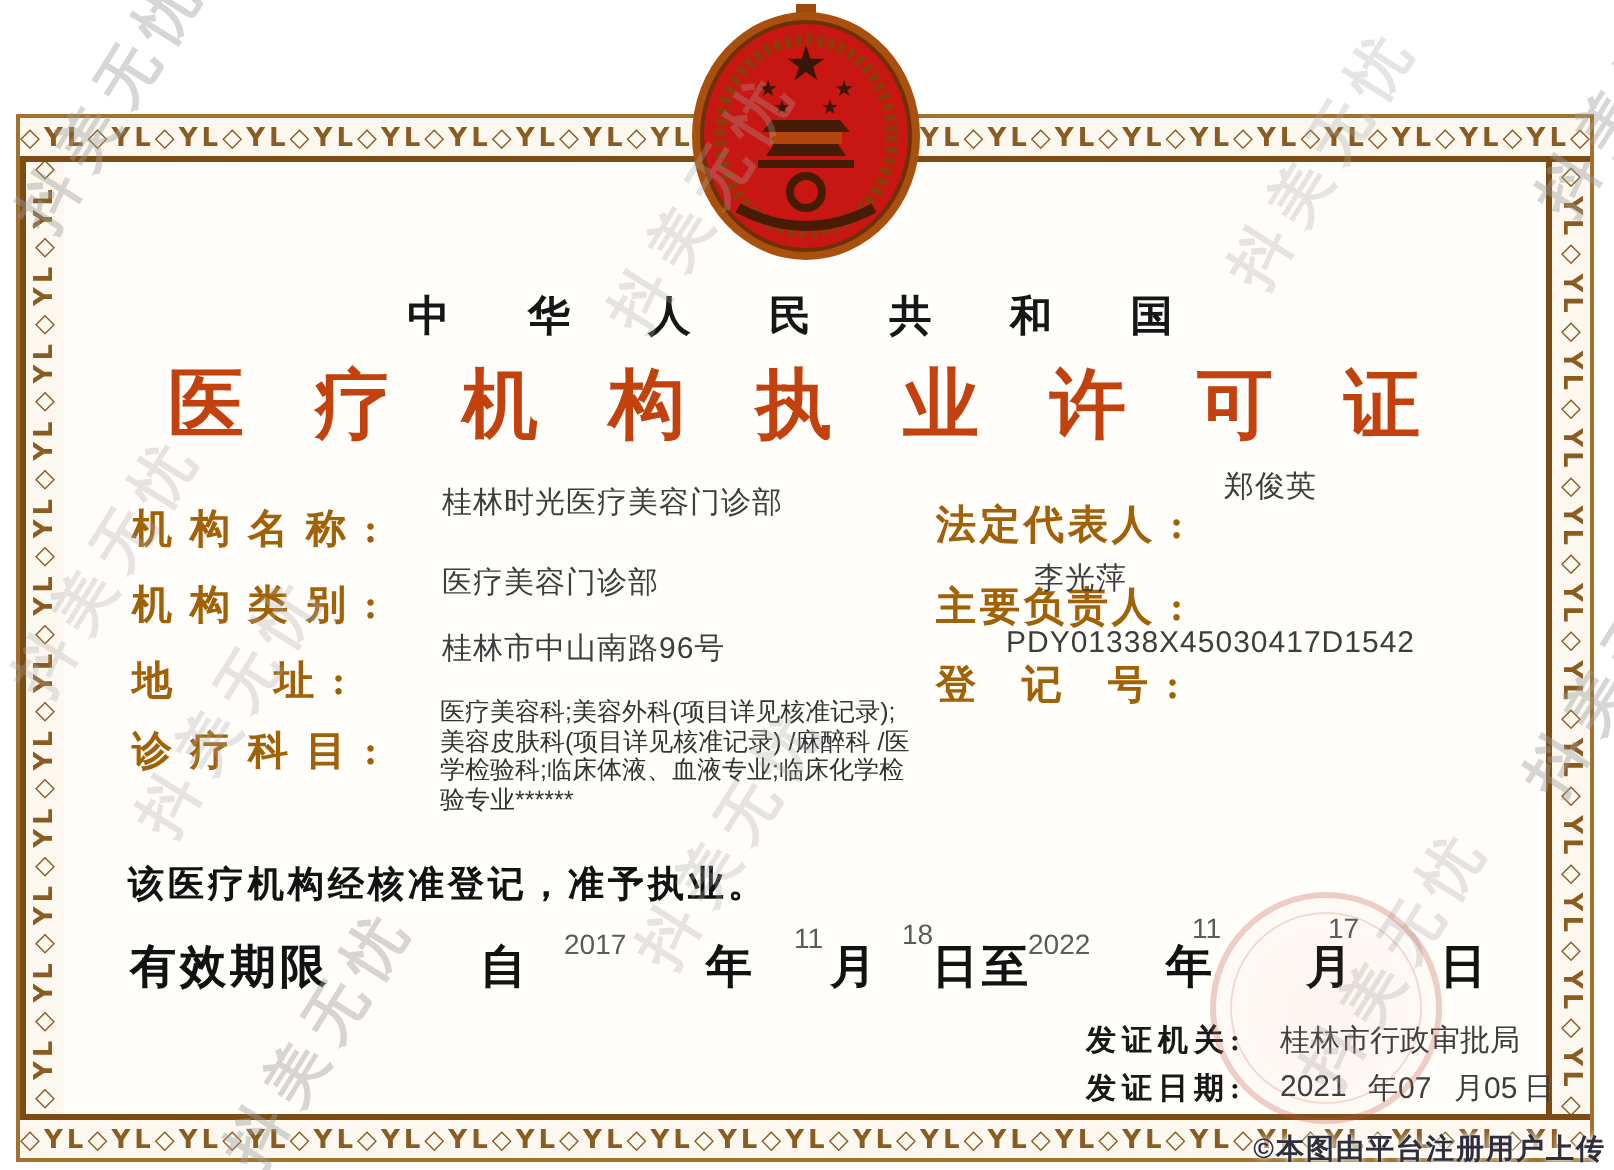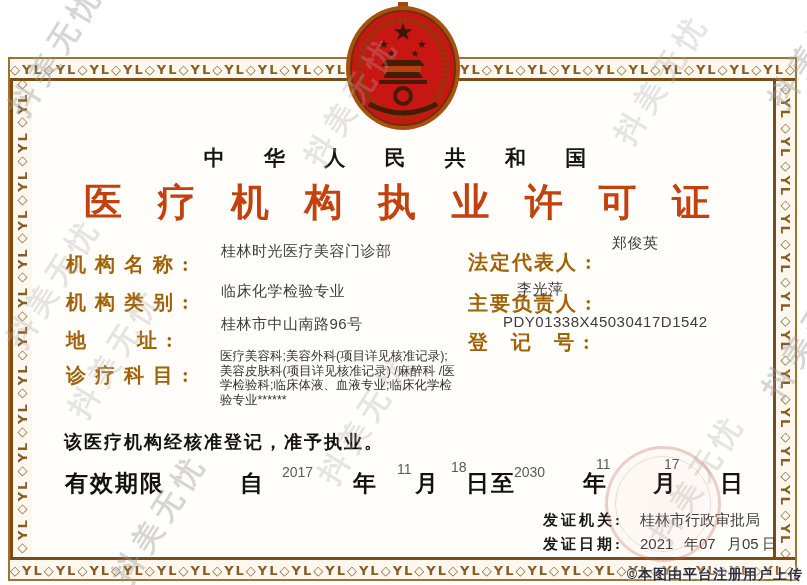--- a/index.html
+++ b/index.html
@@ -131,21 +131,21 @@
   </svg>
 </div>
 
 <div class="abs country">中 华 人 民 共 和 国</div>
 <div class="abs main-title">医 疗 机 构 执 业 许 可 证</div>
 
 <div class="abs flabel" style="left:66px;top:251px;">机 构 名 称 :</div>
 <div class="abs fval" style="left:221px;top:242px;">桂林时光医疗美容门诊部</div>
 
 <div class="abs flabel" style="left:66px;top:289px;">机 构 类 别 :</div>
-<div class="abs fval" style="left:221px;top:282px;">临床化学检验专业</div>
+<div class="abs fval" style="left:221px;top:282px;">医疗美容门诊部</div>
 
 <div class="abs flabel" style="left:66px;top:327px;">地       址 :</div>
 <div class="abs fval" style="left:221px;top:315px;">桂林市中山南路96号</div>
 
 <div class="abs flabel" style="left:66px;top:362px;">诊 疗 科 目 :</div>
 <div class="abs fval subjects" style="left:220px;top:349px;">医疗美容科;美容外科(项目详见核准记录); 美容皮肤科(项目详见核准记录)  /麻醉科  /医学检验科;临床体液、血液专业;临床化学检验专业******</div>
 
 <div class="abs flabel" style="left:468px;top:249px;">法定代表人 :</div>
 <div class="abs fval" style="left:612px;top:234px;">郑俊英</div>
 
@@ -159,21 +159,21 @@
 
 <div class="abs validity">
   <span class="vbig" style="left:0;top:0;">有效期限</span>
   <span class="vbig" style="left:175px;top:0;">自</span>
   <span class="vnum" style="left:217px;top:-4px;">2017</span>
   <span class="vbig" style="left:288px;top:0;">年</span>
   <span class="vnum" style="left:332px;top:-7px;">11</span>
   <span class="vbig" style="left:350px;top:0;">月</span>
   <span class="vnum" style="left:386px;top:-9px;">18</span>
   <span class="vbig" style="left:401px;top:0;">日至</span>
-  <span class="vnum" style="left:449px;top:-4px;">2030</span>
+  <span class="vnum" style="left:449px;top:-4px;">2022</span>
   <span class="vbig" style="left:518px;top:0;">年</span>
   <span class="vnum" style="left:531px;top:-12px;">11</span>
   <span class="vbig" style="left:588px;top:0;">月</span>
   <span class="vnum" style="left:599px;top:-12px;">17</span>
   <span class="vbig" style="left:655px;top:0;">日</span>
 </div>
 
 <div class="abs issue-label" style="left:543px;top:511px;">发证机关:</div>
 <div class="abs issue-val" style="left:640px;top:511px;">桂林市行政审批局</div>
 

